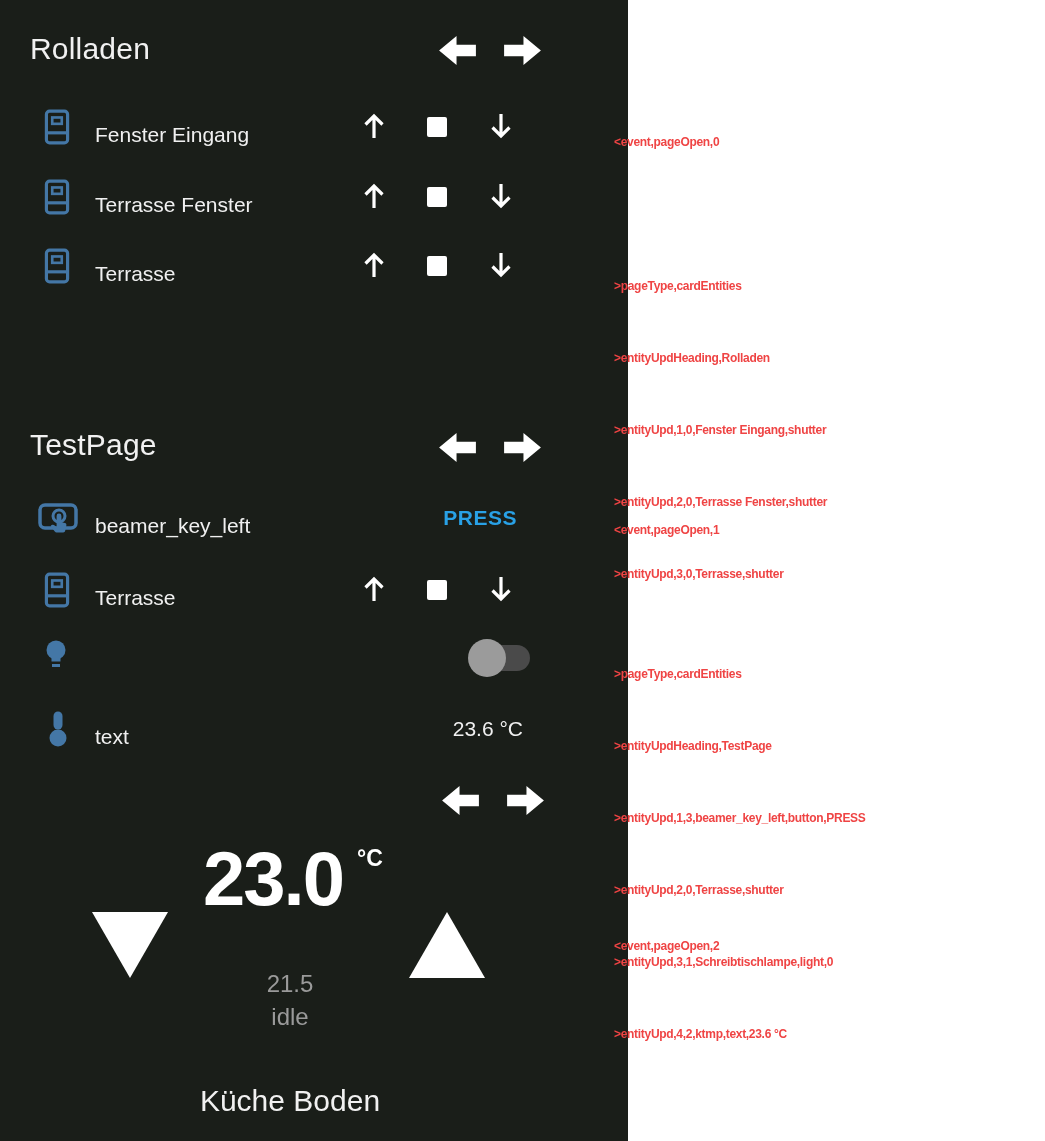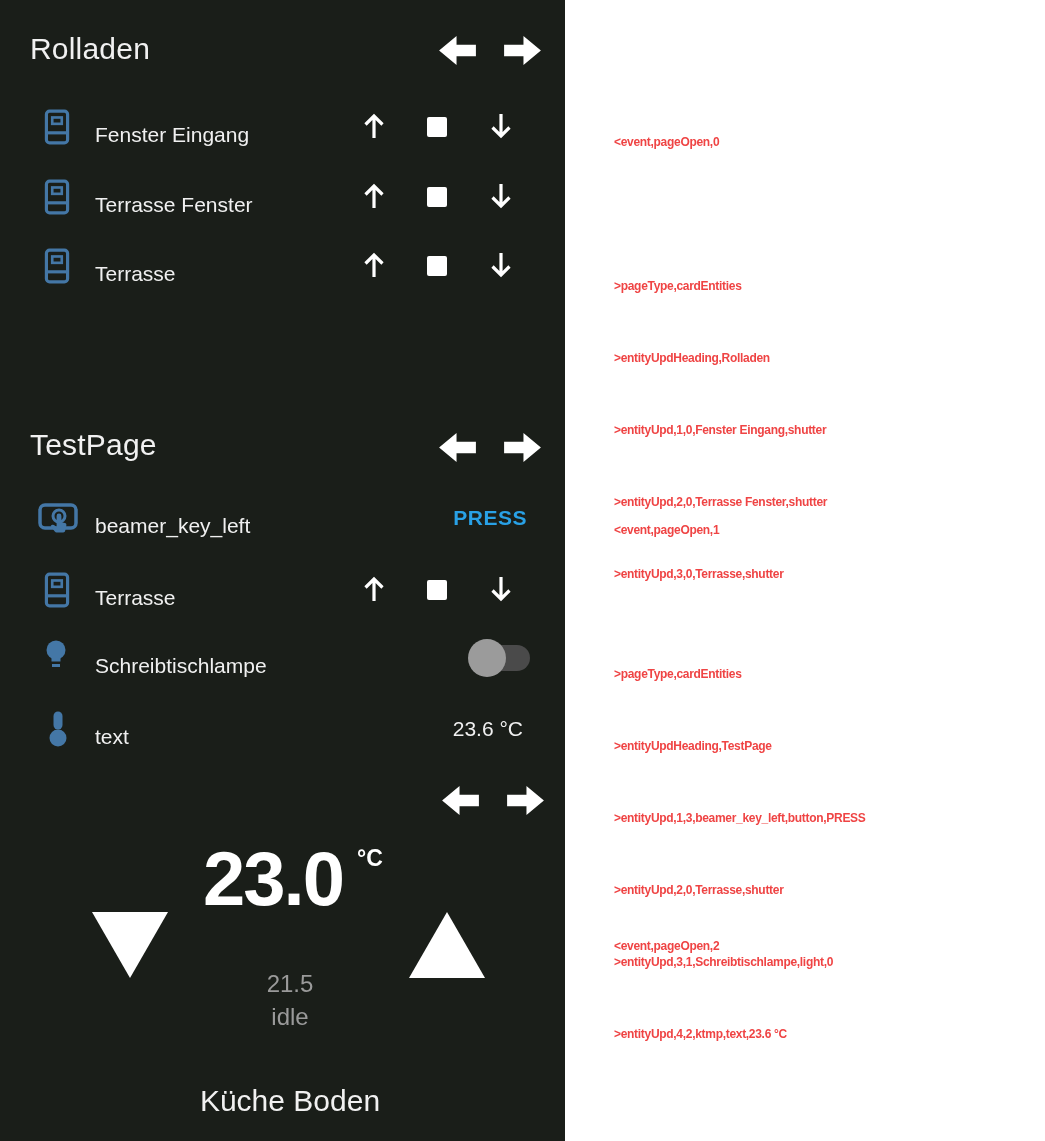--- a/index.html
+++ b/index.html
@@ -1,32 +1,32 @@
 <!DOCTYPE html>
 <html><head>
 <meta charset="utf-8">
 <style>
   html,body{margin:0;padding:0;background:#ffffff;}
   .stage{position:relative;width:1045px;height:1141px;background:#ffffff;overflow:hidden;
          font-family:"Liberation Sans",sans-serif;}
   
-  .panel{position:absolute;left:0;top:0;width:565px;height:1141px;background:#1a1e19;}
+  .panel{position:absolute;left:0;top:0;width:628px;height:1141px;background:#1a1e19;}
   .page-title{position:absolute;left:30px;color:#f1f1f1;font-size:30px;font-weight:400;
               letter-spacing:0.2px;}
   .nav-arrow{position:absolute;width:37px;height:31px;color:#ffffff;}
   .nav-arrow svg{display:block;width:100%;height:100%;}
   .row{position:absolute;left:0;width:565px;height:44px;}
   .eicon{position:absolute;left:44px;top:50%;transform:translateY(-50%);color:#4477a6;display:block;}
   .eicon svg{display:block;}
   .elabel{position:absolute;left:95px;top:8px;line-height:44px;color:#f0f0f0;font-size:21px;}
   .ctl{position:absolute;top:50%;transform:translateY(-50%);width:26px;height:30px;color:#ffffff;}
   .ctl svg{display:block;margin:0 auto;}
   .ctl-up{left:361px;} .ctl-stop{left:424px;} .ctl-down{left:488px;}
   .stop-square{display:block;width:20px;height:20px;background:#ffffff;border-radius:2px;margin:5px auto;}
-  .press-label{position:absolute;right:38px;top:0;line-height:44px;color:#29a1e6;
+  .press-label{position:absolute;right:48px;top:0;line-height:44px;color:#29a1e6;
                font-size:21px;font-weight:600;letter-spacing:0.5px;}
   .value-label{position:absolute;right:42px;top:0;line-height:44px;color:#f0f0f0;font-size:21px;}
   
   .toggle{position:absolute;right:35px;top:50%;transform:translateY(-50%);width:62px;height:38px;}
   .toggle-track{position:absolute;left:10px;top:6px;width:52px;height:26px;border-radius:13px;background:#4a4a4a;}
   .toggle-knob{position:absolute;left:0;top:0;width:38px;height:38px;border-radius:50%;background:#9b9b9b;}
   
   .thermo-temp{position:absolute;left:203px;top:845px;color:#ffffff;font-size:76px;font-weight:700;
                letter-spacing:-2px;line-height:68px;}
   .thermo-unit{position:absolute;left:357px;top:845px;color:#ffffff;font-size:23px;font-weight:700;}
@@ -185,21 +185,20 @@
     </div>
 
     <div class="row" style="top:636px">
       <span class="eicon" style="left:42px">
         <svg width="28" height="40" viewBox="0 0 28 40">
             <circle cx="14" cy="12" r="9.5" fill="currentColor"></circle>
             <path d="M9.5,19 h9 v4.5 h-9 z" fill="currentColor"></path>
             <line x1="10" y1="27.5" x2="18" y2="27.5" stroke="currentColor" stroke-width="3"></line>
           </svg>
       </span>
-      <span class="elabel">Schreibtischlampe</span>
       <span class="toggle">
         <span class="toggle-track"></span>
         <span class="toggle-knob"></span>
       </span>
     </div>
 
     <div class="row" style="top:707px">
       <span class="eicon" style="left:48px">
         <svg width="20" height="38" viewBox="0 0 20 38">
             <rect x="5.5" y="1.5" width="9" height="18" rx="4.5" fill="currentColor"></rect>

